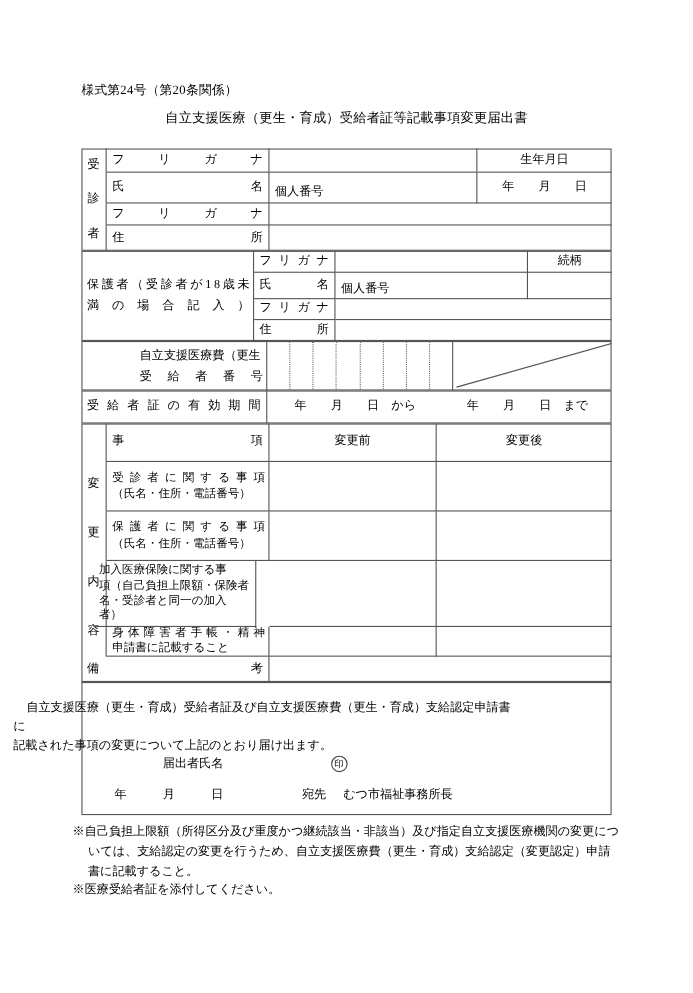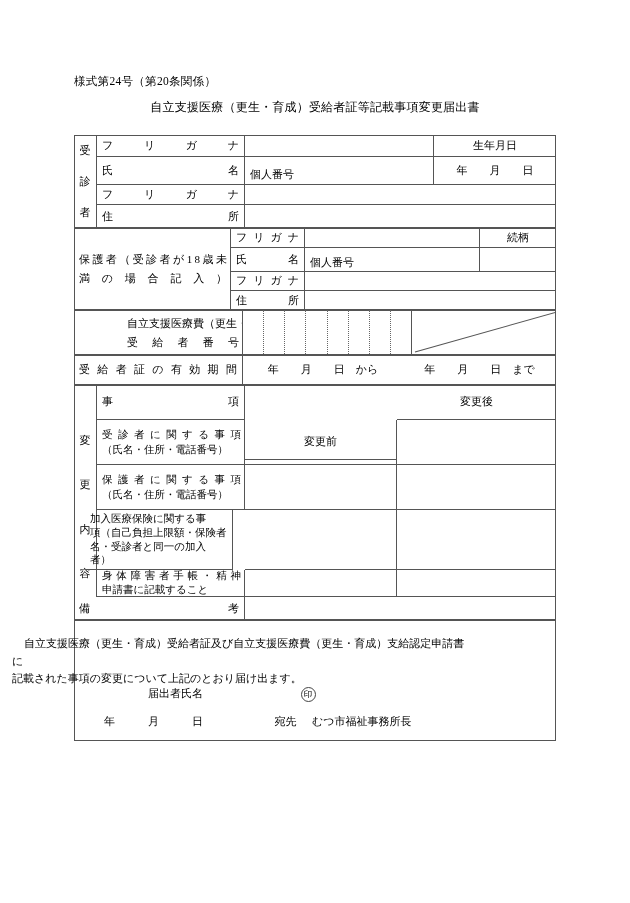--- a/index.html
+++ b/index.html
@@ -387,21 +387,21 @@
   </div>
 
   <div class="cell br bb" style="left:97px; top:385px; width:148px; height:35px;">
     <div class="lbl-just">
         <span class="spread">
           <span>事</span>
           <span>項</span>
         </span>
       </div>
   </div>
-  <div class="cell br bb" style="left:245px; top:385px; width:152px; height:35px;margin-top:40px;">
+  <div class="cell br bb" style="left:245px; top:385px; width:152px; height:35px;">
     <div class="lbl-c">変更前</div>
   </div>
   <div class="cell bb" style="left:397px; top:385px; width:159px; height:35px;">
     <div class="lbl-c">変更後</div>
   </div>
 
   <div class="cell br bb" style="left:97px; top:420px; width:148px; height:45px;">
     <div class="multiline">
       <span class="justified">
           <span>受</span>
@@ -494,14 +494,22 @@
     <span style="display:inline-block; width:10px;"></span>
     <span>むつ市福祉事務所長</span>
   </div>
 
   <div class="sign-row" style="left:148px; top:686px;">
     <span>届出者氏名</span>
     <span style="display:inline-block; width:92px;"></span>
     <span class="seal">印</span>
   </div>
 
+  <div class="notes">
+    <div class="note-item">
+      <span class="hang">※自己負担上限額（所得区分及び重度かつ継続該当・非該当）及び指定自立支援医療機関の変更については、支給認定の変更を行うため、自立支援医療費（更生・育成）支給認定（変更認定）申請書に記載すること。</span>
+    </div>
+    <div class="note-item">
+      <span class="hang">※医療受給者証を添付してください。</span>
+    </div>
+  </div>
 
 </div>
 
 </body></html>

